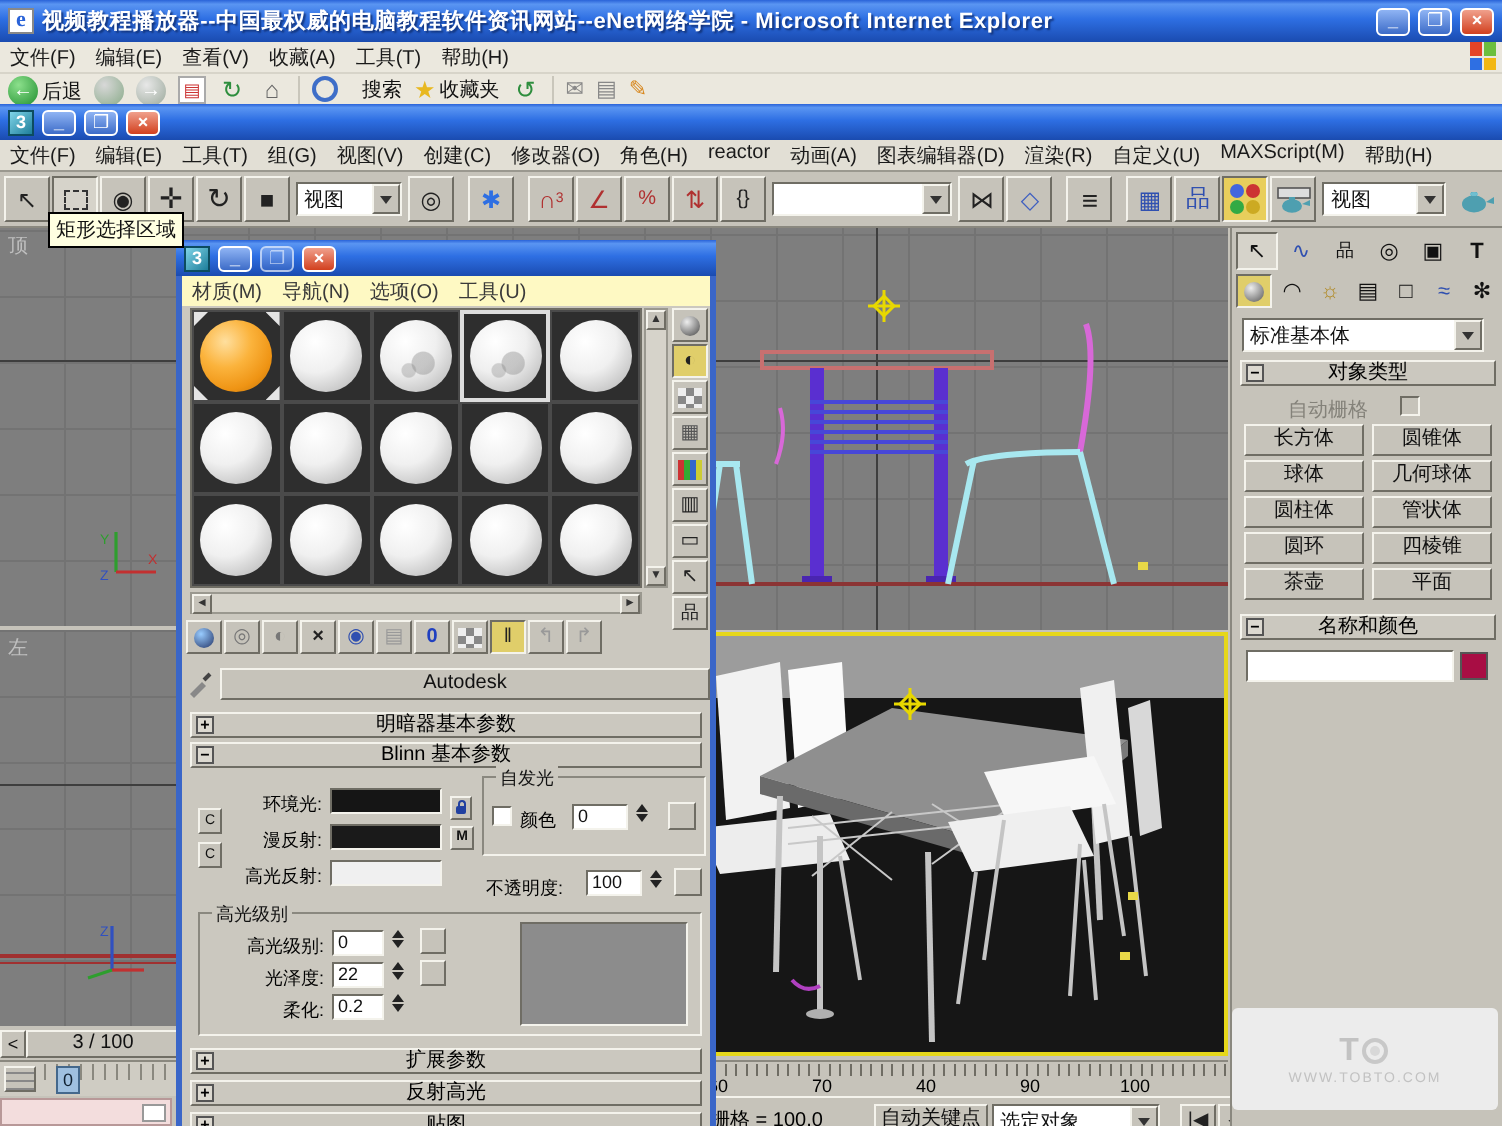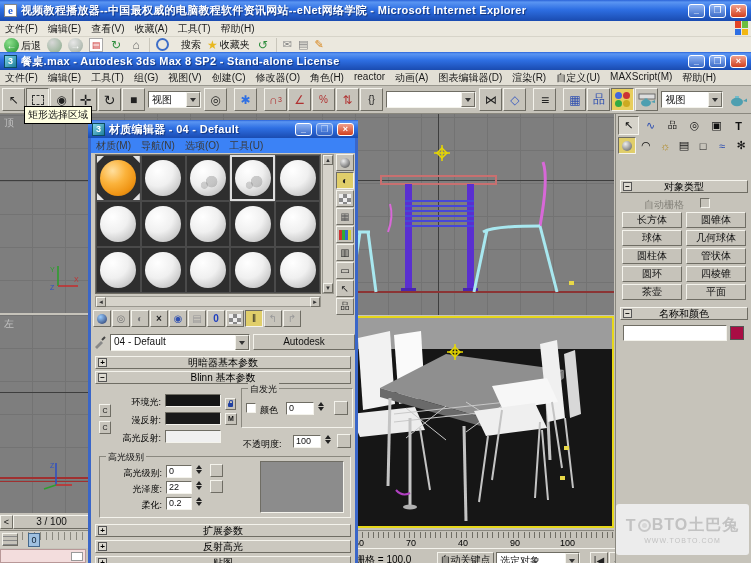--- a/index.html
+++ b/index.html
@@ -145,21 +145,20 @@
       </span>
     <i class="ic" style="width:14px;height:14px;color:#2E8E3E;font-size:12px;line-height:14px">↺</i>
     <i style="width:1px;height:14px;background:#c9c6bb"></i>
     <i class="ic" style="color:#888;font-size:11px">✉</i>
     <i class="ic" style="color:#888;font-size:11px">▤</i>
     <i class="ic" style="color:#D88820;font-size:11px">✎</i>
   </div>
 
   <div class="abs titlebar" style="left:0;top:52px;width:751px;height:18px">
     <span class="appicon">3</span>
-    <span class="ttl">餐桌.max - Autodesk 3ds Max 8 SP2  - Stand-alone License</span>
     <span class="xpbtn" style="height:13px">_</span>
     <span class="xpbtn" style="height:13px">❐</span>
     <span class="xpbtn close" style="height:13px">×</span>
   </div>
 
   <div class="abs menubar" style="left:0;top:70px;width:751px;height:16px;background:#E2DFD5;border-bottom:1px solid #9a988f">
     <span class="mi">文件(F)</span>
     <span class="mi">编辑(E)</span>
     <span class="mi">工具(T)</span>
     <span class="mi">组(G)</span>
@@ -420,20 +419,24 @@
       <span class="tab" style="width:18px;height:17px">
           <span>□</span>
         </span>
       <span class="tab" style="width:18px;height:17px">
           <span style="color:#3050B0">≈</span>
         </span>
       <span class="tab" style="width:18px;height:17px">
           <span>✻</span>
         </span>
     </div>
+    <span class="dropdown" style="position:absolute;left:5px;top:45px;width:121px">
+        <span class="txt">标准基本体</span>
+        <span class="arr"></span>
+      </span>
 
     <div class="rollout" style="left:4px;top:66px;width:128px">
       <span class="pm">−</span>
       <span>对象类型</span>
     </div>
     <span class="lbl" style="left:28px;top:84px;color:#84827a;font-size:10px">自动栅格</span>
     <span class="cb dis" style="position:absolute;left:84px;top:84px"></span>
 
     <span class="cpbtn" style="left:6px;top:98px;width:60px">长方体</span>
     <span class="cpbtn" style="left:70px;top:98px;width:60px">圆锥体</span>
@@ -450,26 +453,25 @@
       <span class="pm">−</span>
       <span>名称和颜色</span>
     </div>
     <input class="sunken" style="position: absolute; left: 7px; top: 211px; width: 104px; height: 16px; font-size: 10px;" value="">
     <span style="position:absolute;left:114px;top:212px;width:14px;height:14px;background:#A80D44;border:1px solid #555"></span>
   </div>
 
   <div id="mat-editor">
     <div class="titlebar" style="height:18px;margin:0 -3px">
       <span class="appicon">3</span>
-      <span class="ttl">材质编辑器 - 04 - Default</span>
       <span class="xpbtn" style="height:13px">_</span>
       <span class="xpbtn dis" style="height:13px">❐</span>
       <span class="xpbtn close" style="height:13px">×</span>
     </div>
-    <div class="menubar" style="height:15px;background:#3b82f6;color:#3a3a3a">
+    <div class="menubar" style="height:15px;background:#fef9c3;color:#3a3a3a">
       <span class="mi">材质(M)</span>
       <span class="mi">导航(N)</span>
       <span class="mi">选项(O)</span>
       <span class="mi">工具(U)</span>
     </div>
 
     <div class="slotgrid" style="top:34px">
         <div class="slot">
           <div class="ball orange"></div>
           <i class="corner tl"></i>
@@ -565,24 +567,20 @@
       <span class="tbtn sm bevel pressed" style="background:#E0CE6A">‖</span>
       <span class="tbtn sm bevel" style="color:#999">↰</span>
       <span class="tbtn sm bevel" style="color:#999">↱</span>
     </div>
 
     <div style="position:absolute;left:2px;top:213px;width:262px;height:18px;display:flex;align-items:center;gap:3px">
       <svg width="14" height="14" viewBox="0 0 14 14">
           <path d="M2,12 l6,-6 l2,2 l-6,6 z" fill="#888"></path>
           <path d="M9,5 l3,-3" stroke="#444" stroke-width="2"></path>
         </svg>
-      <span class="dropdown" style="width:140px">
-          <span class="txt">04 - Default</span>
-          <span class="arr"></span>
-        </span>
       <span class="bevel" style="flex:1;height:16px;text-align:center;font-size:10px;line-height:14px">Autodesk</span>
     </div>
 
     <div class="rollout" style="left:4px;top:236px;width:256px">
       <span class="pm">+</span>
       <span>明暗器基本参数</span>
     </div>
     <div class="rollout" style="left:4px;top:251px;width:256px">
       <span class="pm">−</span>
       <span>Blinn 基本参数</span>
@@ -660,18 +658,17 @@
     </div>
 
   </div>
 
   <div id="tooltip">矩形选择区域</div>
 
   <div id="watermark">
     <span class="row1">
       <span>T</span>
       <i class="bulb"></i>
-      <span>BTO土巴兔</span>
     </span>
     <span class="url">WWW.TOBTO.COM</span>
   </div>
 
 </div>
 
 </body></html>

